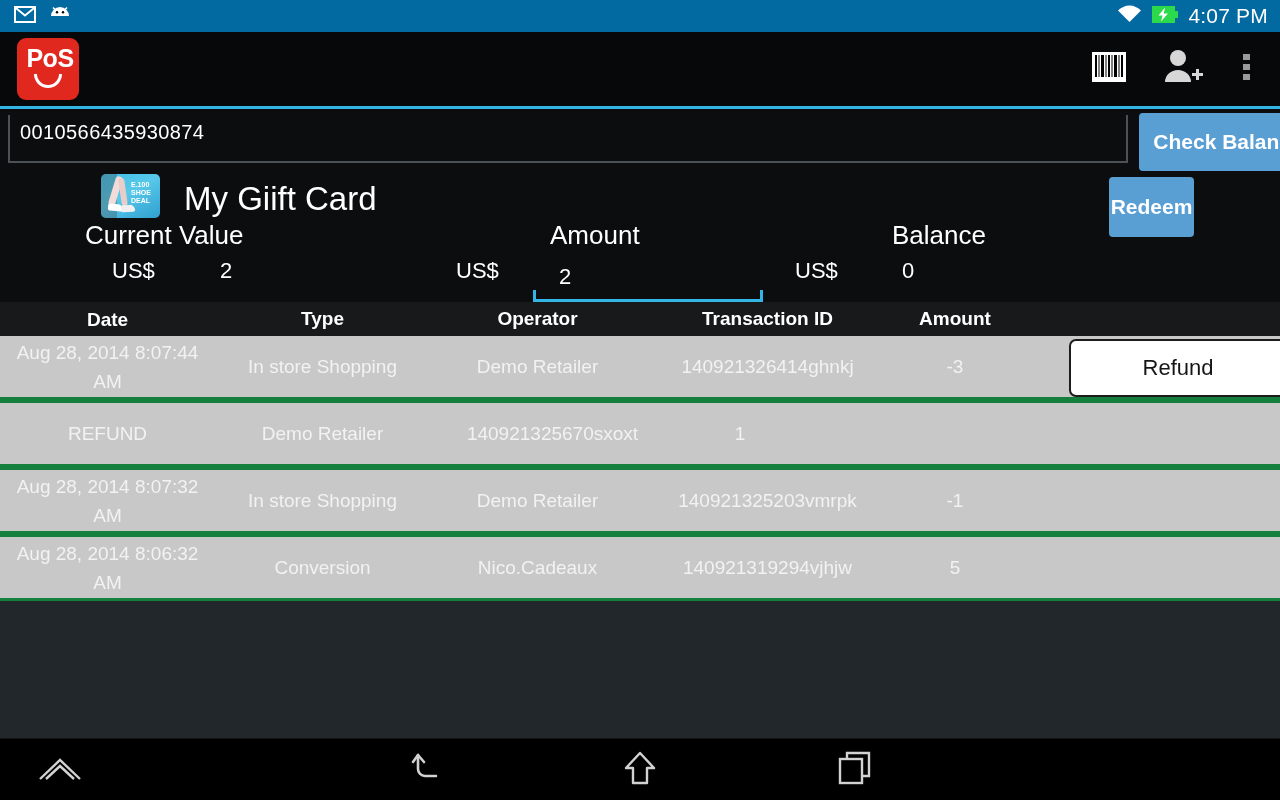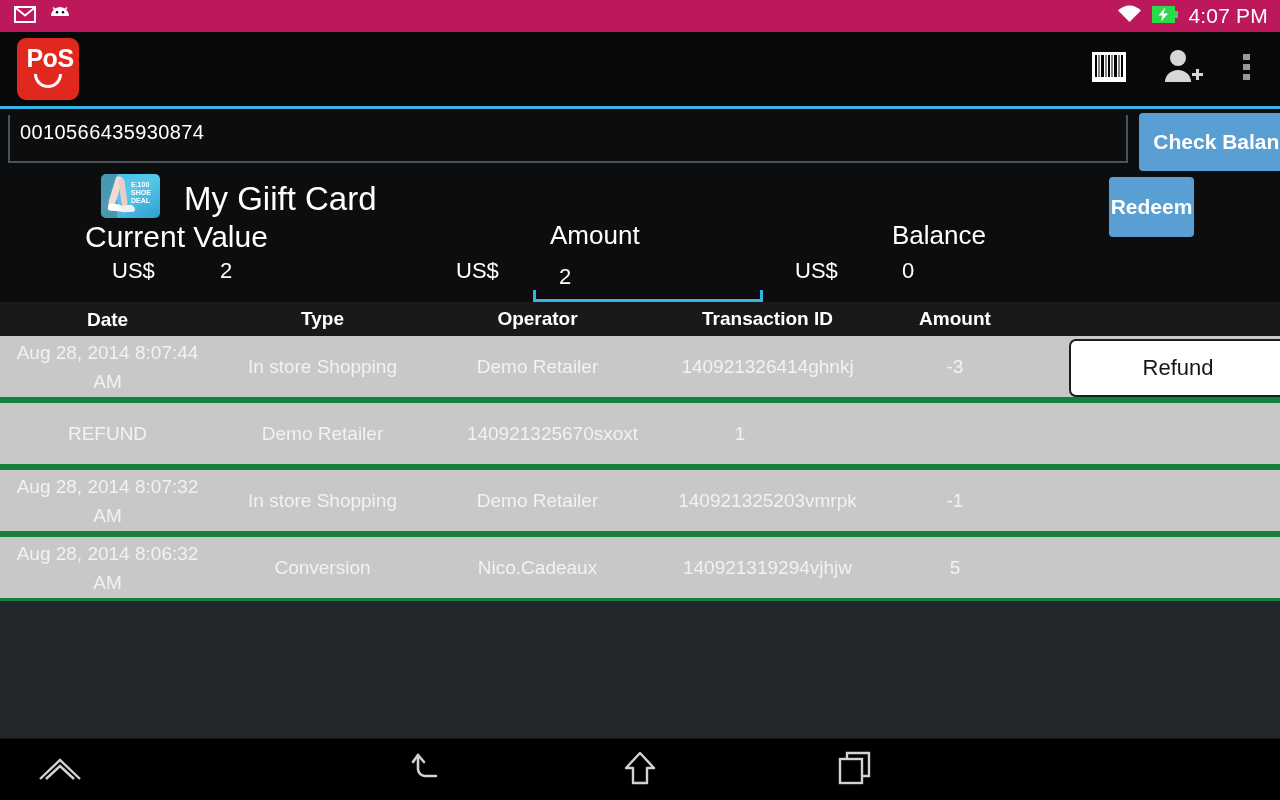--- a/index.html
+++ b/index.html
@@ -7,21 +7,21 @@
     width:1280px; height:800px;
     background:#000;
     font-family:"Liberation Sans", sans-serif;
     overflow:hidden;
   }
   #screen { position:relative; width:1280px; height:800px; background:#0b0d0f; }
 
   
   #statusbar{
     position:absolute; left:0; top:0; width:1280px; height:32px;
-    background:#be185d; display:flex; align-items:center;
+    background:#0369a1; display:flex; align-items:center;
   }
   .sb-left{ display:flex; align-items:center; gap:12px; padding-left:14px; }
   .sb-right{ margin-left:auto; display:flex; align-items:center; gap:10px; padding-right:12px; }
   .sb-time{ color:#fff; font-size:21px; letter-spacing:.2px; }
 
   
   #actionbar{
     position:absolute; left:0; top:32px; width:1280px; height:74px;
     background:#070809; display:flex; align-items:center;
   }
@@ -96,21 +96,21 @@
   #cardthumb .tx{
     position:absolute; right:3px; top:7px; width:26px;
     color:#fff; font-size:7px; font-weight:bold; line-height:8px; text-align:left;
     font-family:"Liberation Sans", sans-serif;
   }
   #cardname{
     position:absolute; left:172px; top:180px; color:#fff; font-size:33px;margin-left:12px;
   }
 
   
-  #lbl-currentvalue{ position:absolute; left:85px; top:220px; color:#fff; font-size:30px; }
+  #lbl-currentvalue{ position:absolute; left:85px; top:220px; color:#fff; font-size:26px; }
   #cur-currency{ position:absolute; left:112px; top:258px; color:#fff; font-size:22px; }
   #cur-value{ position:absolute; left:206px; top:258px; width:40px; text-align:center; color:#fff; font-size:22px; }
 
   #lbl-amount{ position:absolute; left:550px; top:220px; color:#fff; font-size:26px; }
   #amt-currency{ position:absolute; left:456px; top:258px; color:#fff; font-size:22px; }
   #amount-field{
     position:absolute; left:533px; top:260px; width:230px; height:42px;
   }
   #amount-field .val{ position:absolute; left:26px; top:4px; color:#fff; font-size:22px; }
   #amount-field .underline{

